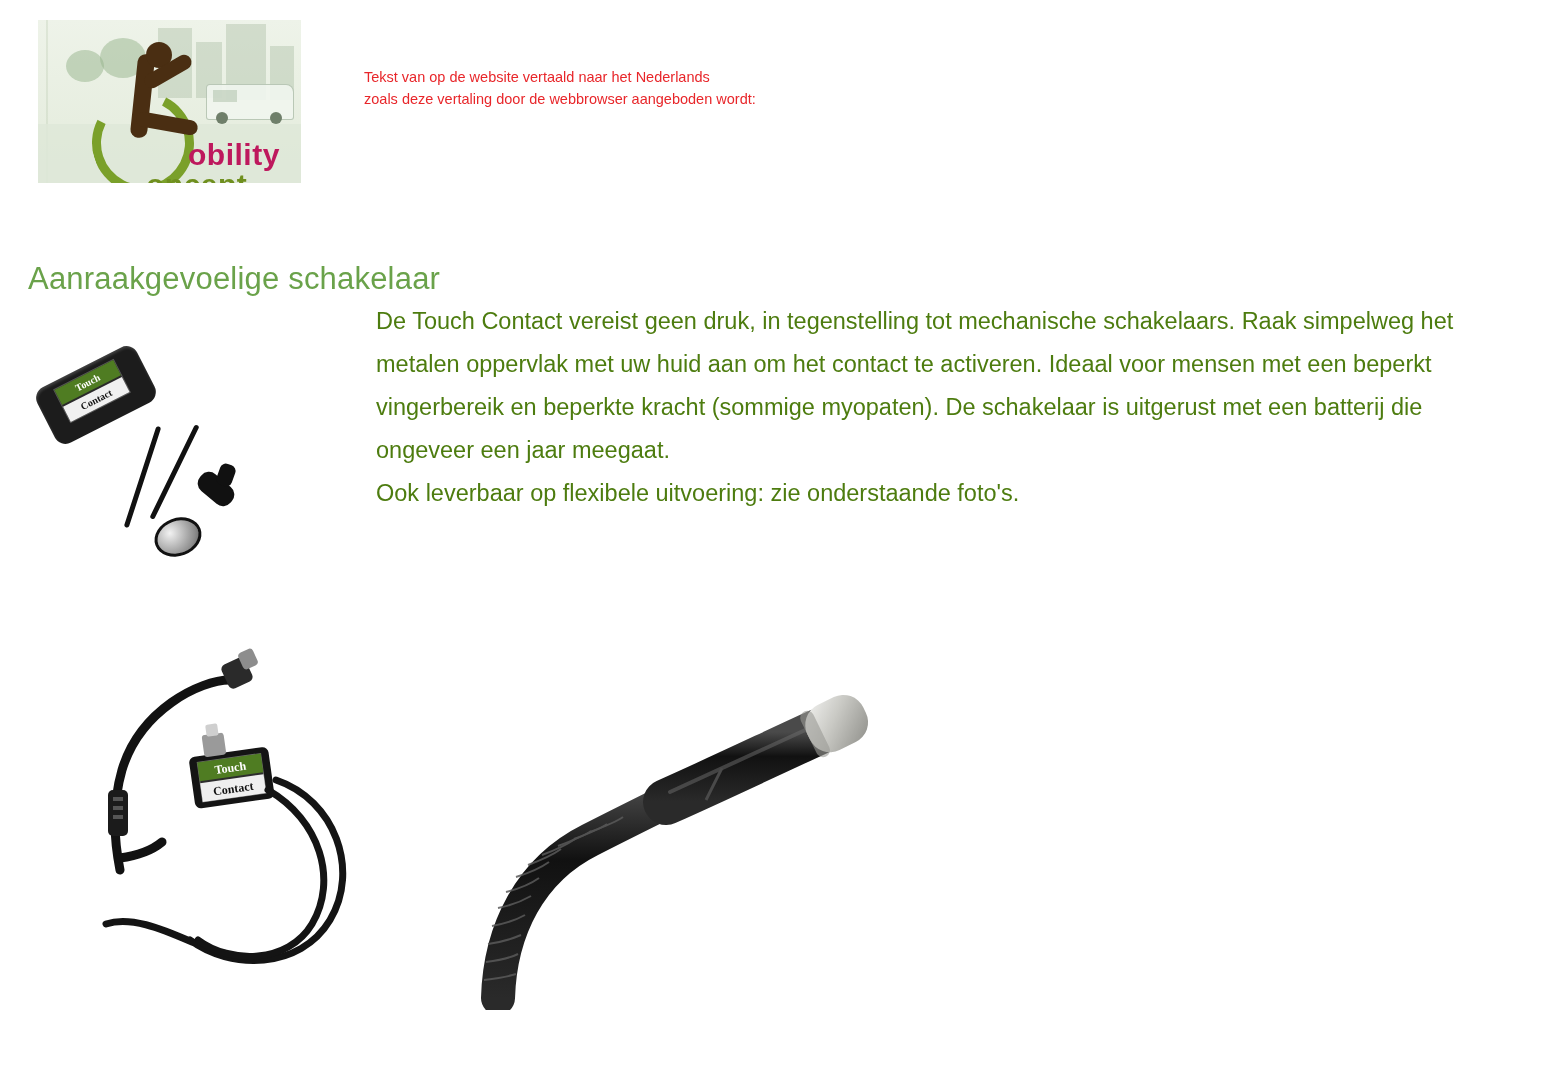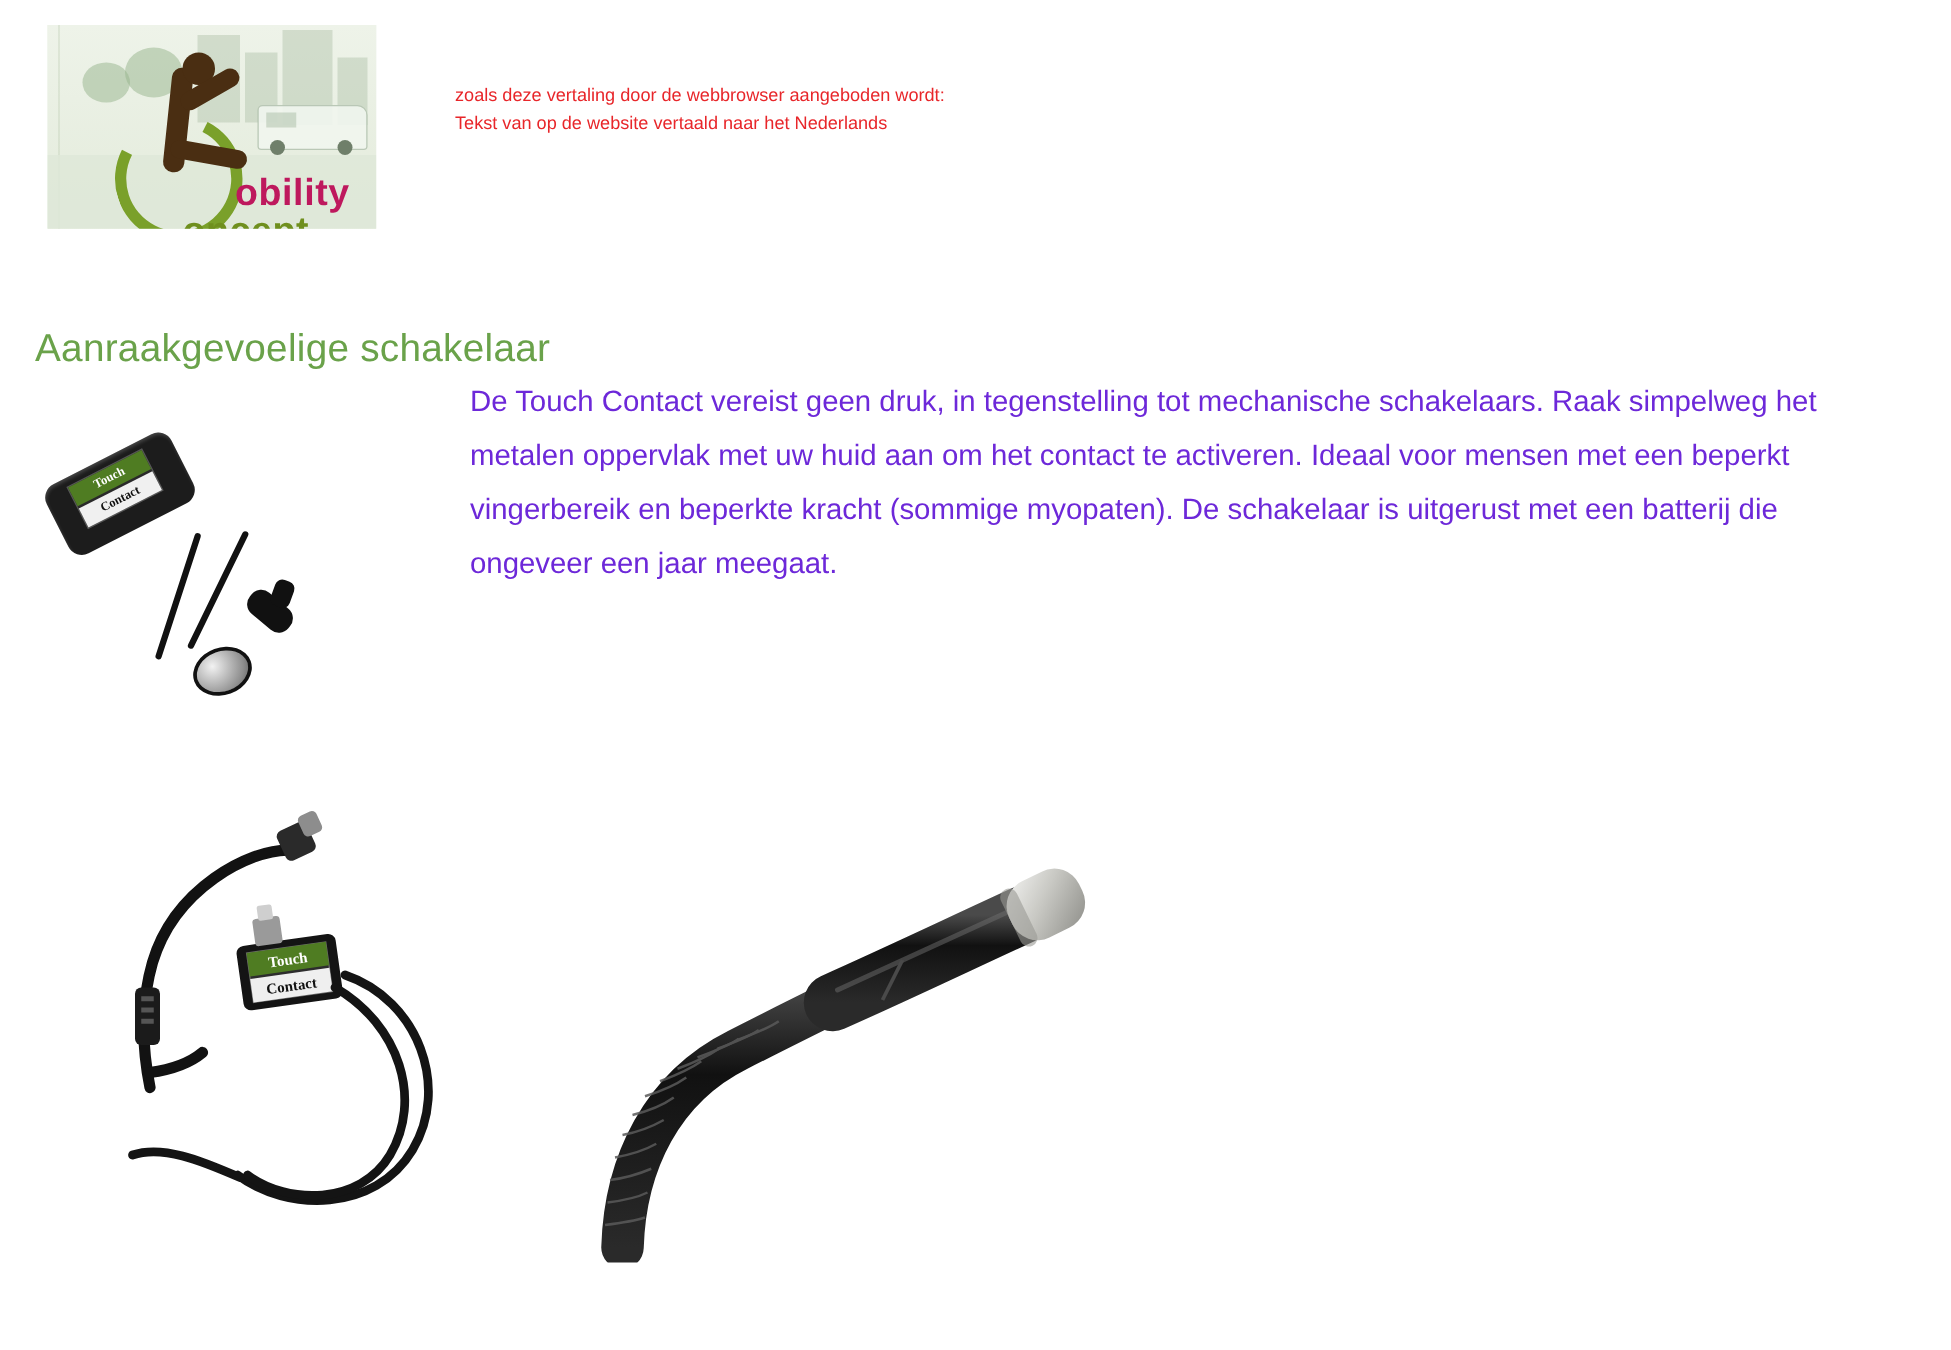--- a/index.html
+++ b/index.html
@@ -157,21 +157,21 @@
   }
 
   
   #body-text {
     position: absolute;
     left: 376px;
     top: 300px;
     width: 1110px;
     font-size: 23.5px;
     line-height: 43px;
-    color: #6d28d9;
+    color: #4d7c0f;
     font-family: "Liberation Sans", sans-serif;
   }
   #body-text p { margin: 0; }
 
   
   #product-image-top {
     position: absolute;
     left: 36px;
     top: 358px;
     width: 300px;
@@ -286,28 +286,29 @@
   <div class="chair-wheel"></div>
   <div class="figure-body"></div>
   <div class="figure-head"></div>
   <div class="figure-arm"></div>
   <div class="figure-leg"></div>
   <div class="logo-word word-mobility">obility</div>
   <div class="logo-word word-concept">oncept</div>
 </div>
 
 <div id="translation-note">
+  <div>Tekst van op de website vertaald naar het Nederlands</div>
   <div>zoals deze vertaling door de webbrowser aangeboden wordt:</div>
-  <div>Tekst van op de website vertaald naar het Nederlands</div>
 </div>
 
 <h1 id="page-title">Aanraakgevoelige schakelaar</h1>
 
 <div id="body-text">
   <p>De Touch Contact vereist geen druk, in tegenstelling tot mechanische schakelaars. Raak simpelweg het metalen oppervlak met uw huid aan om het contact te activeren. Ideaal voor mensen met een beperkt vingerbereik en beperkte kracht (sommige myopaten). De schakelaar is uitgerust met een batterij die ongeveer een jaar meegaat.</p>
+  <p>Ook leverbaar op flexibele uitvoering: zie onderstaande foto's.</p>
 </div>
 
 <div id="product-image-top">
   <div class="sw-body"></div>
   <div class="sw-label">
     <div class="l-top">Touch</div>
     <div class="l-bot">Contact</div>
   </div>
   <div class="sw-cable sw-c1"></div>
   <div class="sw-cable sw-c2"></div>

